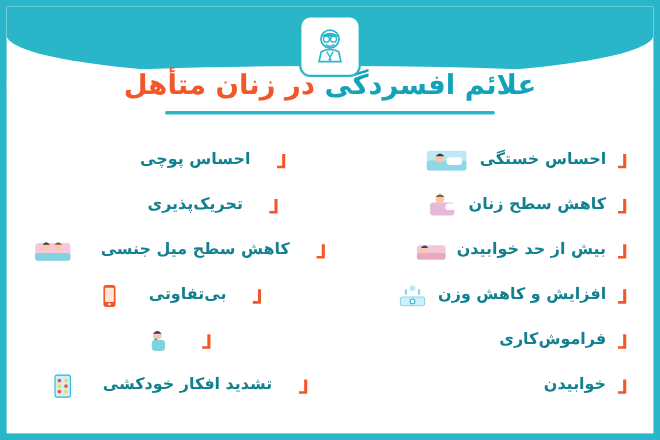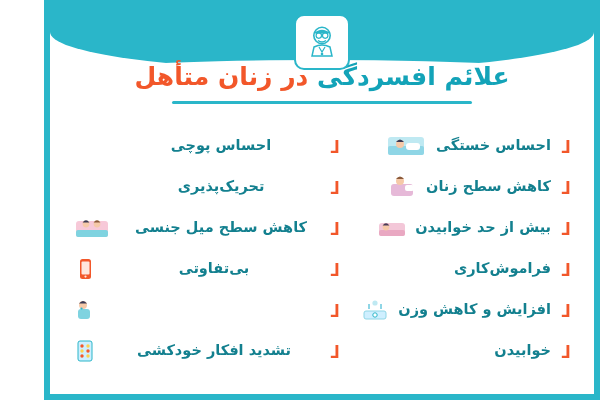--- a/index.html
+++ b/index.html
@@ -8,21 +8,21 @@
   }
   body {
     width: 600px;
     height: 400px;
     background: #ffffff;
     font-family: "DejaVu Sans", sans-serif;
     overflow: hidden;
   }
   .poster {
     position: relative;
-    width: 556px;
+    width: 600px;
     height: 400px;
     box-sizing: border-box;
     background: #ffffff;
     border: 6px solid #2ab6c9;
     overflow: hidden;
   }
   
   .header-band {
     position: absolute;
     top: 0;
@@ -140,21 +140,21 @@
   .item .thumb.small {
     width: 30px;
   }
   .spacer-thumb {
     flex: 0 0 auto;
     width: 44px;
     height: 30px;
   }
   
   .col.right .item { justify-content: flex-start; }
-  .col.left .item { justify-content: space-between; gap: 21px; }
+  .col.left .item { justify-content: center; gap: 21px; }
 </style>
 </head>
 <body>
 
 <div class="poster">
 
   <div class="header-band"></div>
 
   <div class="logo-badge">
     <svg width="38" height="38" viewBox="0 0 38 38">
@@ -225,37 +225,37 @@
             <circle cx="9" cy="14" r="3.4" fill="#f6c9a8"></circle>
             <path d="M5.6 12.5 Q9 8 12.4 12.5 Z" fill="#4a3a5a"></path>
           </svg>
         </span>
       </div>
 
       <div class="item">
         <svg class="bullet" viewBox="0 0 16 16">
           <path d="M11 1 L11 15 L3 15 L3 12.5 L8 12.5 L8 1 Z" fill="#f2572a"></path>
         </svg>
-        <span class="item-label">فراموش‌کاری</span>
-        <span class="spacer-thumb"></span>
-      </div>
-
-      <div class="item">
-        <svg class="bullet" viewBox="0 0 16 16">
-          <path d="M11 1 L11 15 L3 15 L3 12.5 L8 12.5 L8 1 Z" fill="#f2572a"></path>
-        </svg>
         <span class="item-label">افزایش و کاهش وزن</span>
         <span class="thumb small">
           <svg width="30" height="30" viewBox="0 0 30 30">
             <rect x="4" y="16" width="22" height="8" rx="2" fill="#cfefff" stroke="#8fd6e6"></rect>
             <circle cx="15" cy="20" r="2.2" fill="#ffffff" stroke="#2ab6c9"></circle>
             <path d="M9 14 L9 9 M21 14 L21 9" stroke="#8fd6e6" stroke-width="2"></path>
             <circle cx="15" cy="8" r="2.6" fill="#bfe9f2"></circle>
           </svg>
         </span>
+      </div>
+
+      <div class="item">
+        <svg class="bullet" viewBox="0 0 16 16">
+          <path d="M11 1 L11 15 L3 15 L3 12.5 L8 12.5 L8 1 Z" fill="#f2572a"></path>
+        </svg>
+        <span class="item-label">فراموش‌کاری</span>
+        <span class="spacer-thumb"></span>
       </div>
 
       <div class="item">
         <svg class="bullet" viewBox="0 0 16 16">
           <path d="M11 1 L11 15 L3 15 L3 12.5 L8 12.5 L8 1 Z" fill="#f2572a"></path>
         </svg>
         <span class="item-label">خوابیدن</span>
         <span class="spacer-thumb"></span>
       </div>
 

